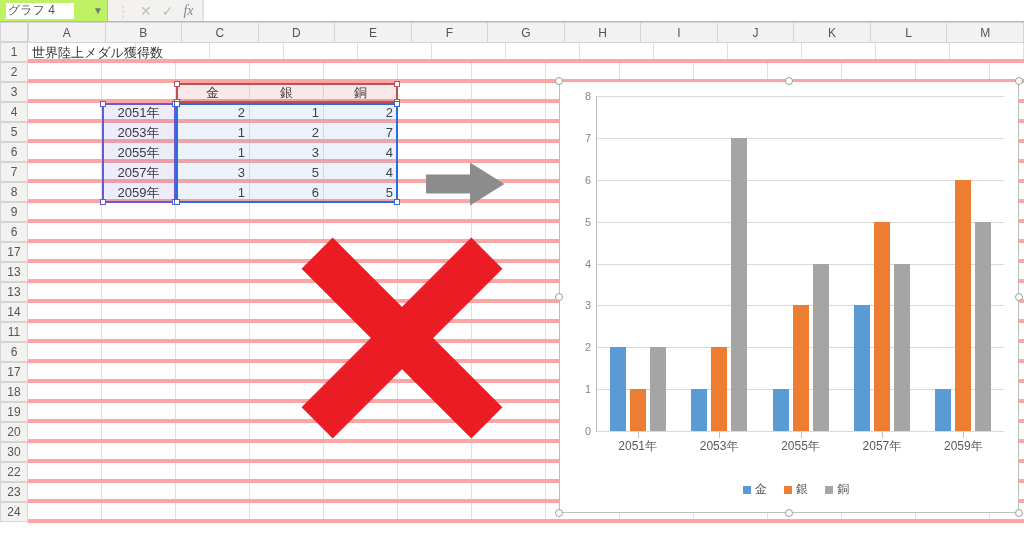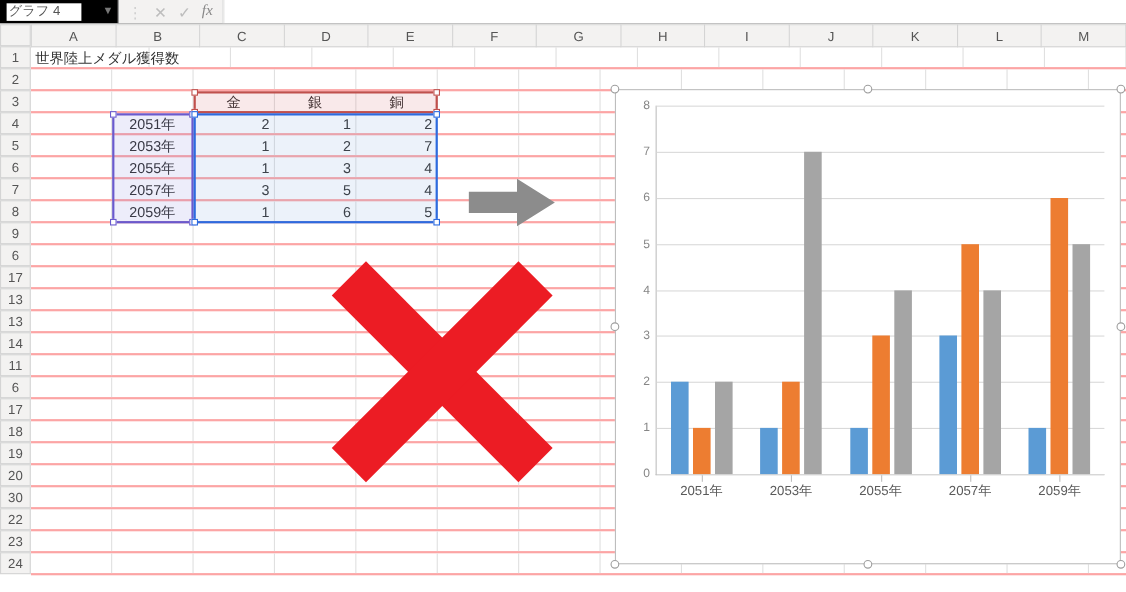--- a/index.html
+++ b/index.html
@@ -3,39 +3,39 @@
 <meta charset="utf-8">
 <style>
   * { box-sizing: border-box; font-family: "Meiryo", "Yu Gothic", sans-serif; }
   body { margin:0; background:#fff; width:1024px; height:538px; overflow:hidden; color:#333; }
 
   
   .toolbar {
     display:flex; align-items:center; height:22px;
     border-bottom:1px solid #b7b7b7; background:#f3f2f1; font-size:12px;
   }
-  .nb-wrap { position:relative; display:flex; align-items:center; border-right:1px solid #b7b7b7; height:100%; padding:0 4px 0 6px; min-width:108px; background:#000000;}
+  .nb-wrap { position:relative; display:flex; align-items:center; border-right:1px solid #b7b7b7; height:100%; padding:0 4px 0 6px; min-width:108px; background:#bef264;}
   .nb-wrap input { border:none; outline:none; width:68px; font-size:12px; color:#555; background:#fff;}
   .nb-wrap .dd { margin-left:auto; color:#777; font-size:10px; }
   .minibar { display:flex; align-items:center; gap:10px; padding:0 8px; color:#bdbdbd; height:100%; border-right:1px solid #e1e1e1; }
   .minibar span { font-size:14px; line-height:1; }
   .fx-icon { font-style:italic; font-family:"Times New Roman",serif; color:#888; }
   .formula { flex:1; padding:0 6px; font-size:12px; background:#fff; height:100%; border-left:1px solid #e1e1e1; }
 
   
   .sheet { position:relative; display:flex; height:calc(100% - 22px); }
   .rowhdr { display:flex; flex-direction:column; width:28px; text-align:center; font-size:12px; color:#555; }
   .corner { height:20px; border:1px solid #d4d4d4; background:#f3f2f1; }
   .rh { height:20px; border:1px solid #d4d4d4; background:#f3f2f1; display:flex; align-items:center; justify-content:center; }
 
   .gridcols { flex:1; overflow:hidden; position:relative; }
   table.cols { border-collapse:collapse; width:100%; }
   table.cols th { height:20px; min-width:74px; border:1px solid #d4d4d4; background:#f3f2f1; font-weight:normal; font-size:12px; color:#555; }
   .gridlines { position:relative; }
-  .gridlines div.row { height:20px; border-bottom:2px solid #fca5a5; display:flex; }
+  .gridlines div.row { height:20px; border-bottom:4px solid #fca5a5; display:flex; }
   .gridlines div.row span.cell { min-width:74px; border-right:1px solid #e0e0e0; display:inline-block; height:100%; padding:0 4px; font-size:13px; line-height:20px; text-align:right; }
   .gridlines div.row span.cell.left { text-align:left; }
   .gridlines div.row span.cell.center { text-align:center; }
 
   
   .big { font-size:19px; letter-spacing:0px; text-align:left !important; white-space:nowrap; overflow:visible; }
 
   
   .ov { position:absolute; pointer-events:none; }
 
@@ -608,16 +608,21 @@
               <div class="bar c-bronze" style="height: 50%;"></div>
             </div>
             <div class="group">
               <div class="bar c-gold" style="height: 12.5%;"></div>
               <div class="bar c-silver" style="height: 75%;"></div>
               <div class="bar c-bronze" style="height: 62.5%;"></div>
             </div>
           </div>
         </div>
 
+      <div class="legend">
+        <span class="sw c-gold"></span><span class="lab">金</span>
+        <span class="sw c-silver"></span><span class="lab">銀</span>
+        <span class="sw c-bronze"></span><span class="lab">銅</span>
+      </div>
     </div>
 
   </div>
 </div>
 
 </body></html>

